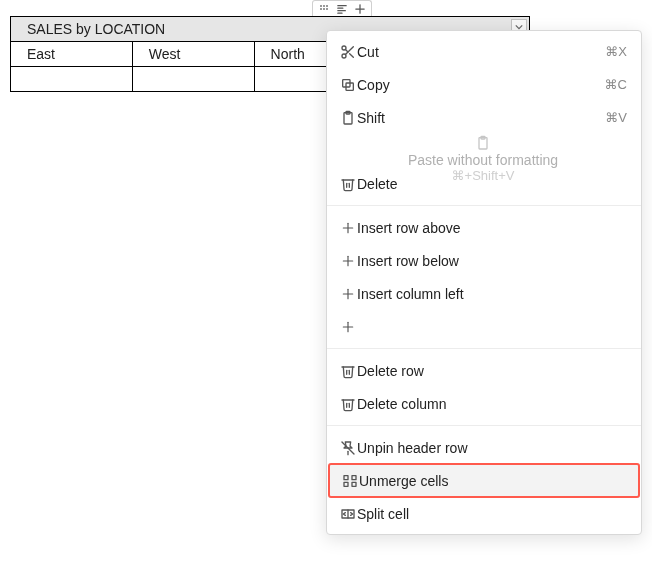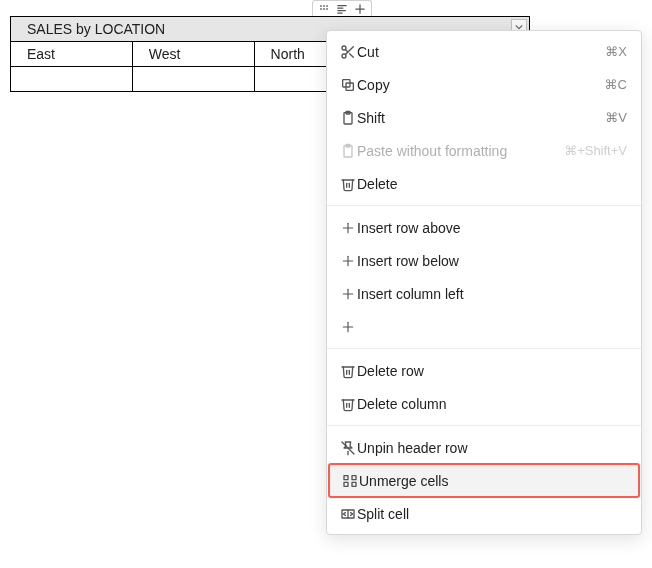--- a/index.html
+++ b/index.html
@@ -82,21 +82,21 @@
     padding: 4px 0;
   }
   .menu-item {
     display: flex;
     align-items: center;
     height: 33px;
     padding: 0 14px 0 12px;
     color: #222;
     cursor: default;
   }
-  .menu-item[data-disabled="true"] { color: #b0b0b0; }
+  .menu-item[data-disabled="true"] { color: #b0b0b0; flex-direction: column; }
   .menu-item .icon { width:18px; height:18px; flex: 0 0 18px; display:flex; align-items:center; justify-content:center; color: inherit; }
   .menu-item .label { flex: 1 1 auto; }
   .menu-item .shortcut { font-size: 13px; color: #8a8a8a; }
   .menu-item[data-disabled="true"] .shortcut { color: #cfcfcf; }
   .menu-sep { height:1px; background:#ececec; margin: 5px 0; }
 
   .menu-item.highlight {
     outline: 2px solid #ff5a4d;
     outline-offset: -1px;
     background: #f3f3f3;

